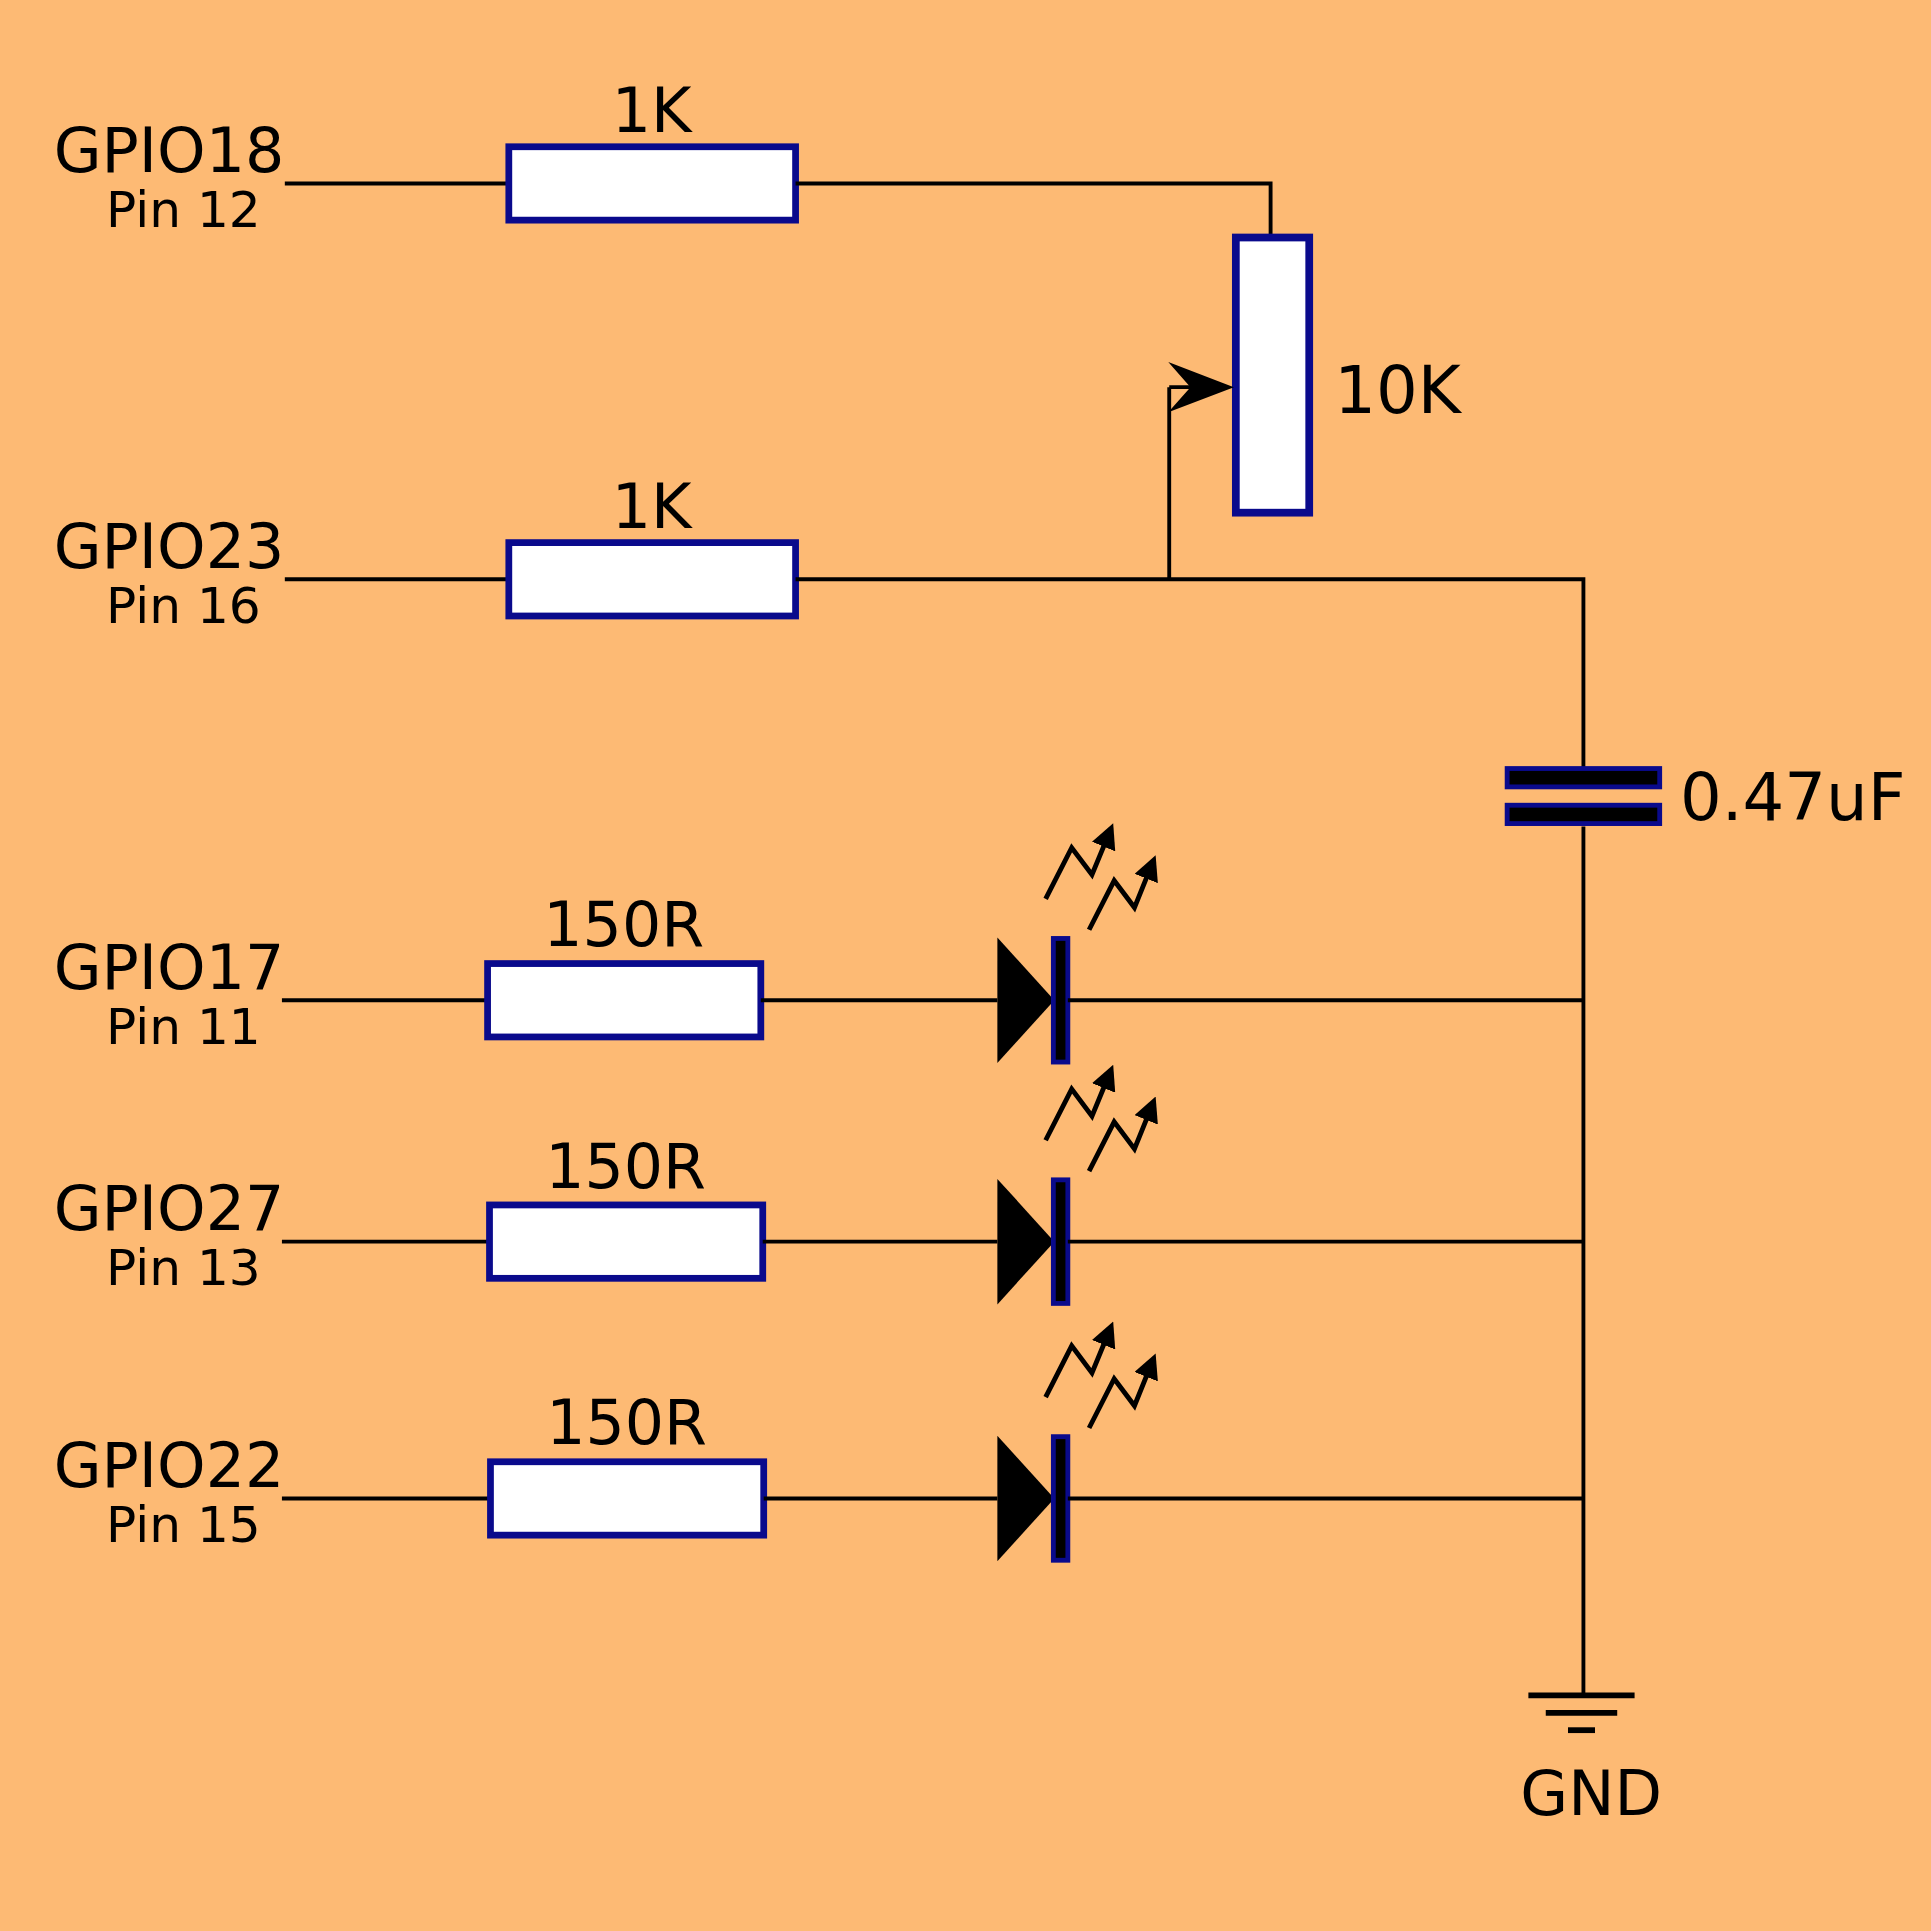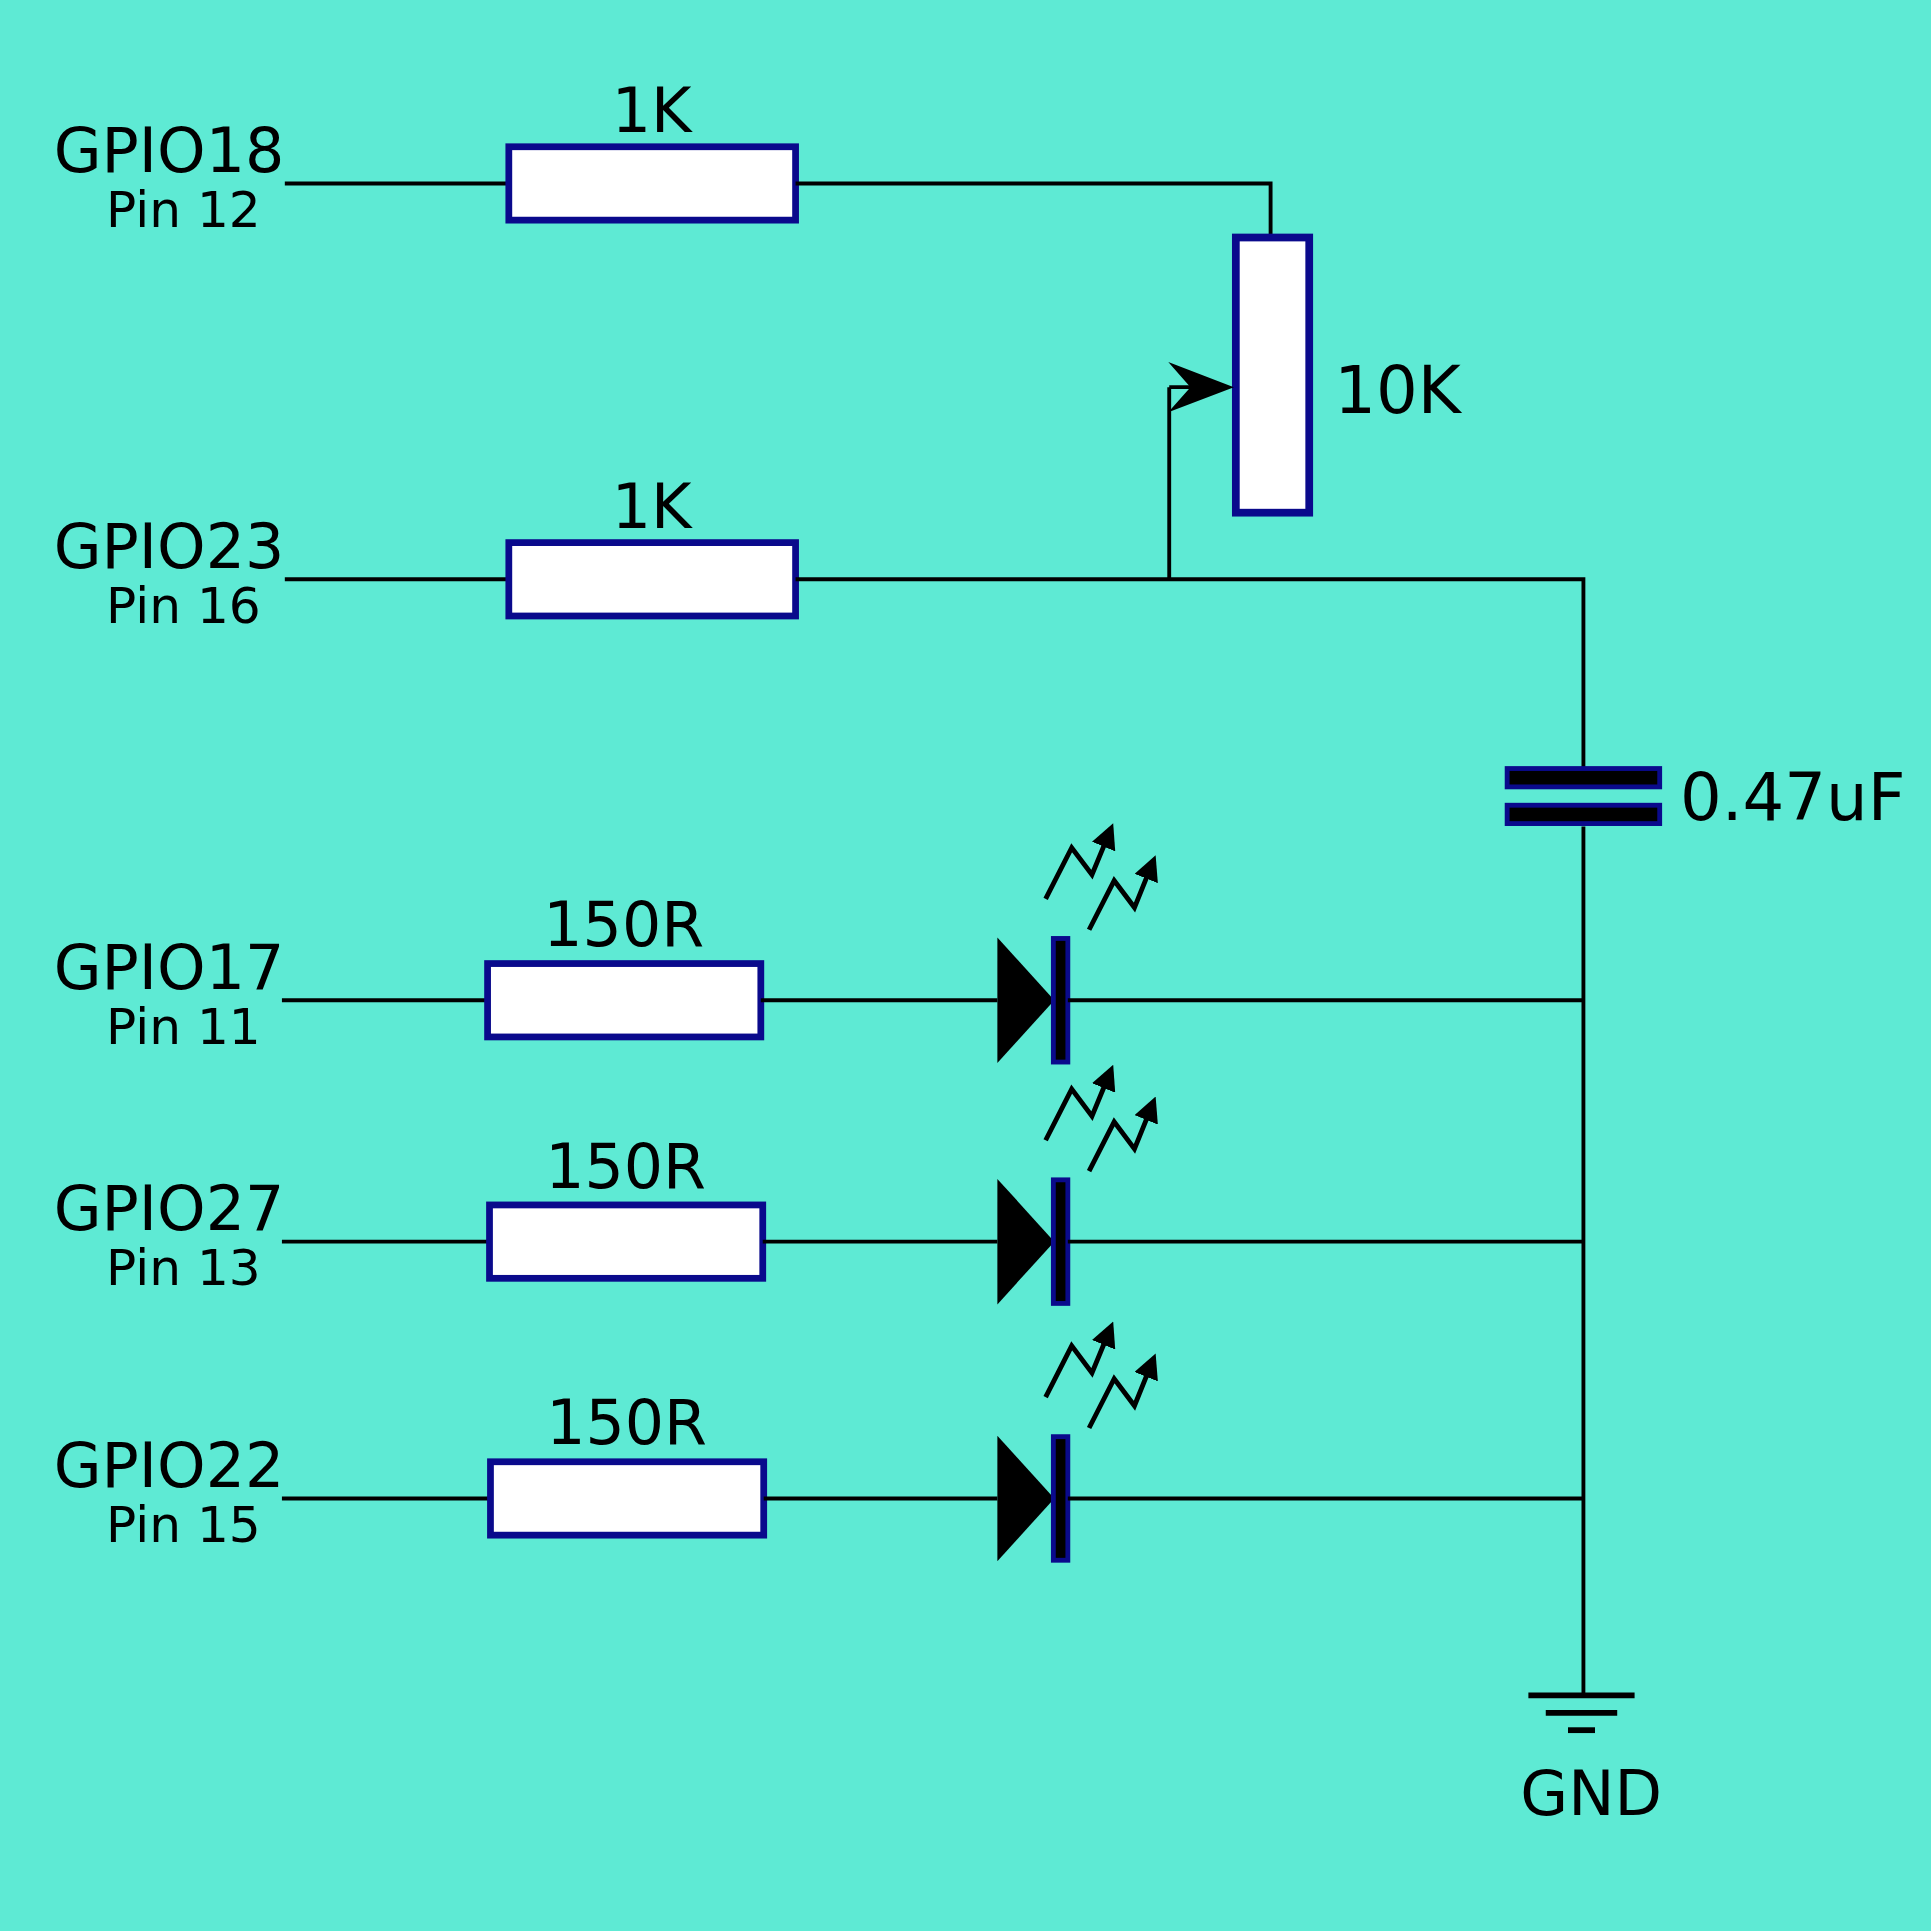--- a/index.html
+++ b/index.html
@@ -3,21 +3,21 @@
 <meta charset="utf-8">
 <style>
   html, body {
     margin: 0;
     padding: 0;
     background: #ffffff;
   }
   .stage {
     width: 1931px;
     height: 1931px;
-    background: #5eead4;
+    background: #fdba74;
     position: relative;
   }
   svg { display: block; }
   text {
     font-family: "DejaVu Sans", "Liberation Sans", sans-serif;
     fill: #000000;
   }
   .lbl-gpio { font-size: 64px; }
   .lbl-pin  { font-size: 52px; }
   .lbl-val  { font-size: 64px; }

